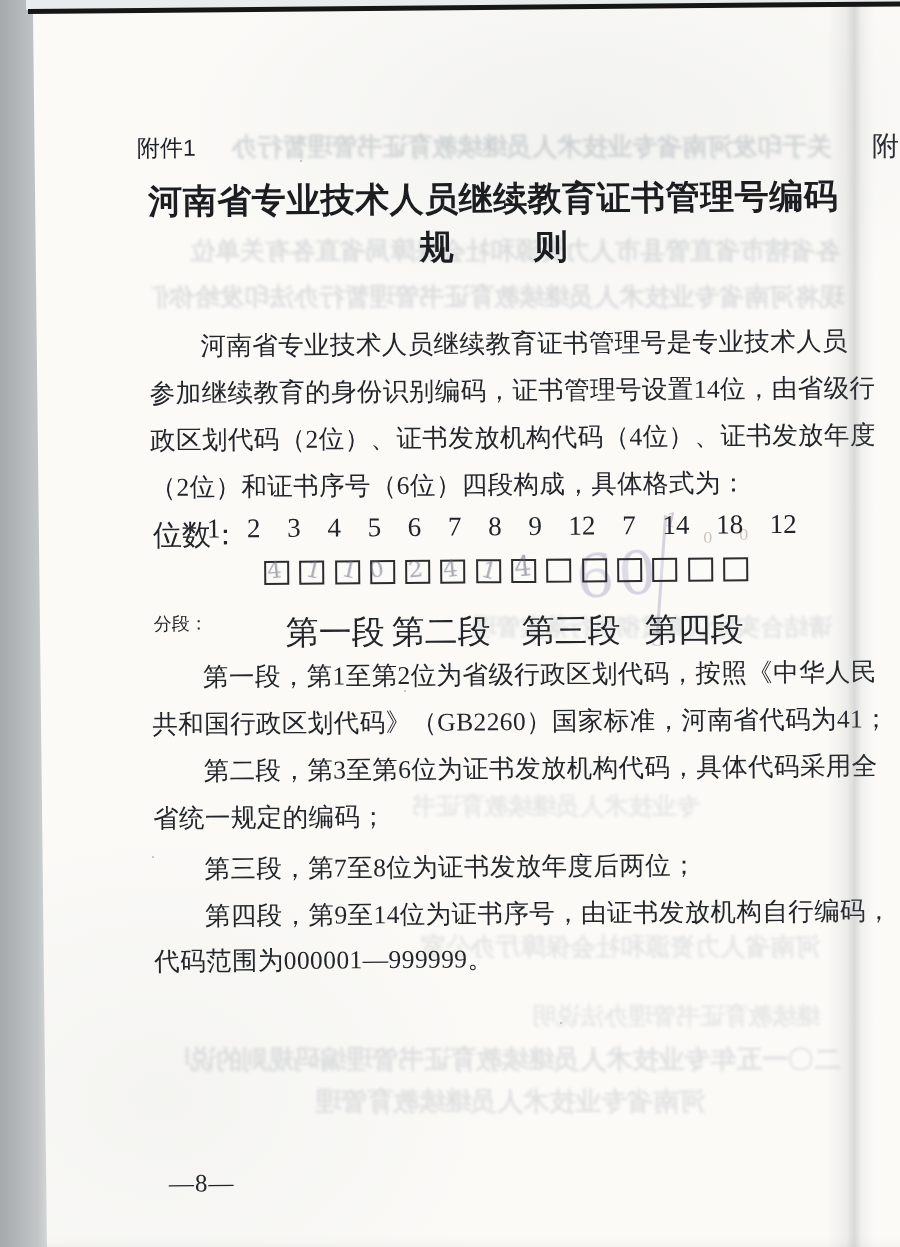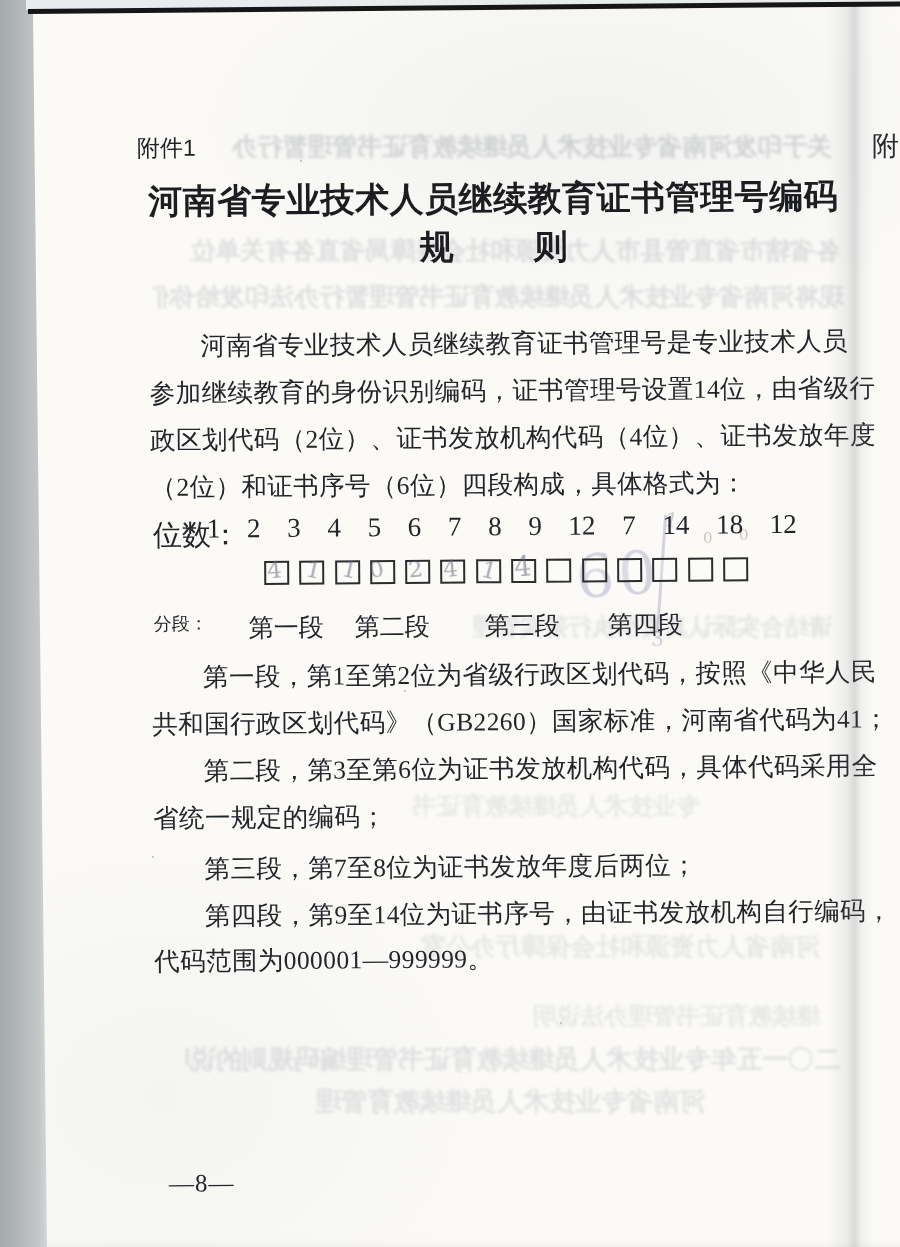--- a/index.html
+++ b/index.html
@@ -57,21 +57,21 @@
   .cbx-row{left:263px;top:562px;display:flex;gap:10.3px;}
   .cbx{position:relative;width:21px;height:20px;border:2.6px solid #2c2c2f;background:rgba(255,255,255,.2);}
   .cbx span{position:absolute;left:1px;top:-4px;font-size:23px;line-height:23px;
     color:rgba(104,101,123,.55);transform:rotate(-5deg);filter:blur(.3px);
     font-family:"DejaVu Serif",serif;}
   .cbx:nth-child(2) span,.cbx:nth-child(3) span{transform:rotate(13deg);left:5px;}
   .cbx:nth-child(4) span{left:-3px;transform:rotate(-10deg);}
   .cbx:nth-child(7) span{transform:rotate(15deg) translateY(2px);left:4px;}
   .cbx:nth-child(8) span{font-size:27px;top:-6px;}
   .seg-label{left:152px;top:612px;font-size:18px;}
-  .seg{top:612px;font-size:25px;}
+  .seg{top:612px;font-size:33px;margin-left:37px;}
   .seg-1{left:247px}.seg-2{left:353px}.seg-3{left:483px}.seg-4{left:606px}
   .hw{position:absolute;font-family:"DejaVu Serif",serif;pointer-events:none;}
   .hw-big{left:576px;top:540px;font-size:60px;color:rgba(163,158,192,.42);
     transform:rotate(-4deg);filter:blur(.5px);letter-spacing:4px;}
   .hw-stroke{left:660px;top:515px;width:2.5px;height:118px;background:rgba(153,146,180,.38);
     transform:rotate(4deg);}
   .hw-1{left:665px;top:508px;font-size:20px;color:rgba(158,150,185,.5);transform:rotate(12deg);}
   .hw-3{left:651px;top:627px;font-size:20px;color:rgba(158,150,185,.45);}
   .hw-o1{left:703px;top:529px;font-size:15px;color:rgba(175,158,146,.6);}
   .hw-o2{left:739px;top:526px;font-size:15px;color:rgba(175,158,146,.6);}

